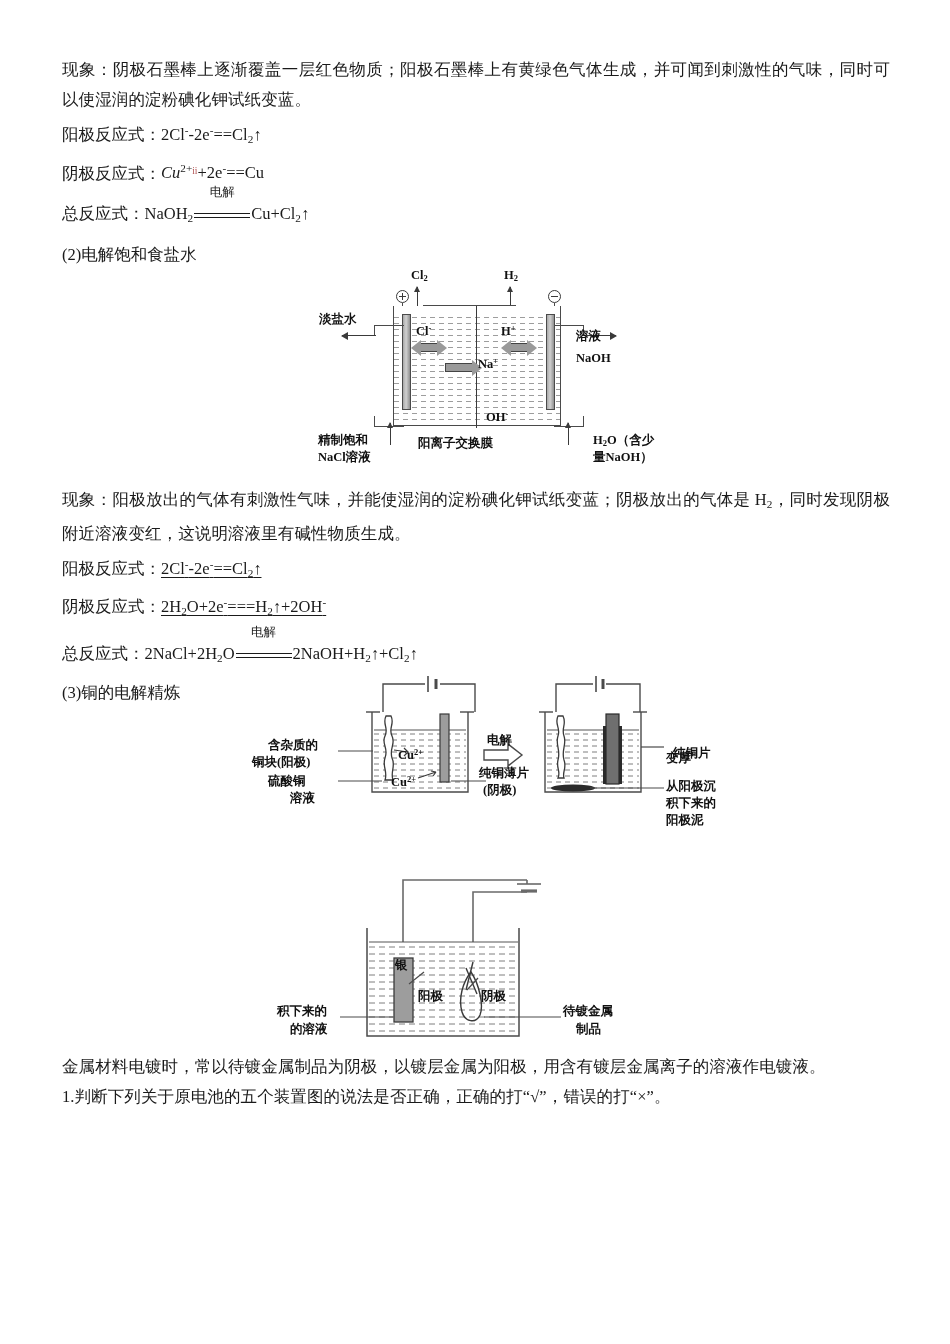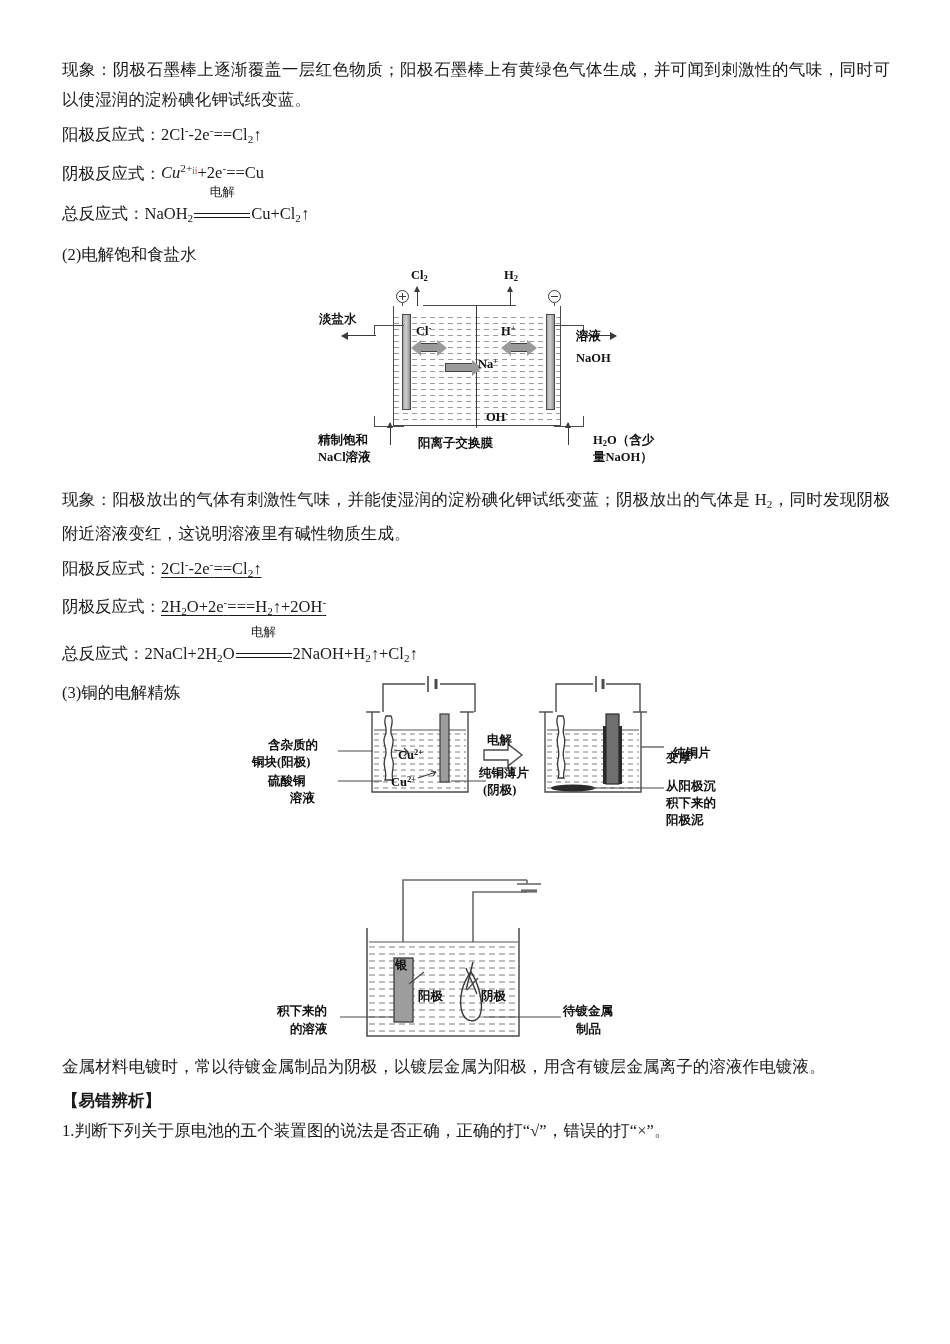--- a/index.html
+++ b/index.html
@@ -497,17 +497,16 @@
     <div class="figtext b" style="left:73px; top:117px;">阳极</div>
     <div class="figtext b" style="left:128px; top:117px;margin-left:8px;">阴极</div>
     <div class="figtext b" style="left:-68px; top:132px;">积下来的</div>
     <div class="figtext b" style="left:-55px; top:150px;">的溶液</div>
     <div class="figtext b" style="left:218px; top:132px;">待镀金属</div>
     <div class="figtext b" style="left:231px; top:150px;">制品</div>
   </div>
 
   <div class="content" style="top:1052px;">
     <p class="para">金属材料电镀时，常以待镀金属制品为阴极，以镀层金属为阳极，用含有镀层金属离子的溶液作电镀液。</p>
-    <div class="line bold" style="margin-top:4px;">【易错辨析】</div>
     <p class="para">1.判断下列关于原电池的五个装置图的说法是否正确，正确的打“√”，错误的打“×”。</p>
   </div>
 
 </div>
 
 </body></html>

